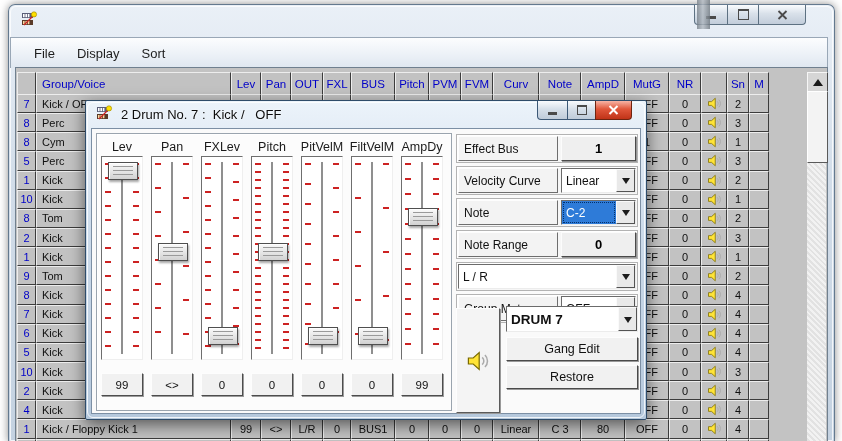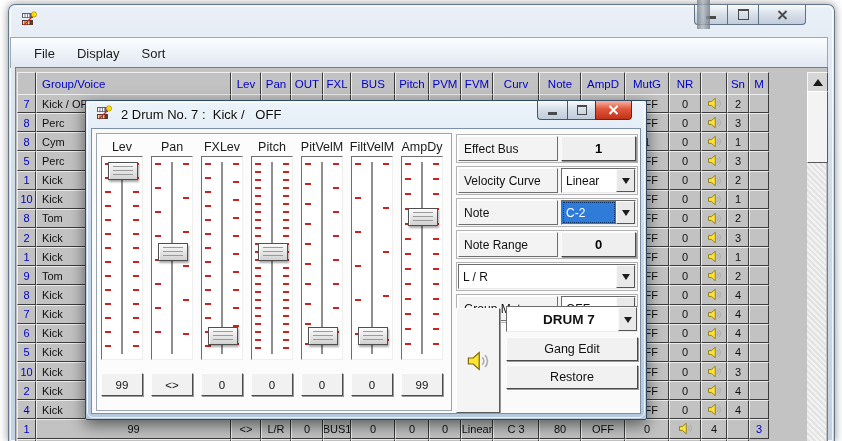--- a/index.html
+++ b/index.html
@@ -113,21 +113,21 @@
   .carrow{width:17px;background:#e9e9e9;border:1px solid;
     border-color:#fafafa #545454 #545454 #fafafa;display:flex;align-items:center;justify-content:center;}
   .tri-dn{width:0;height:0;border:4px solid transparent;border-top:6px solid #1c1c1c;margin-top:5px;}
 
   
   .bottomgrp{position:absolute;left:364px;top:177px;width:182px;height:106px;}
   .spk-btn{position:absolute;left:0;top:2px;width:42px;height:103px;background:#f4f4f4;
     border:1px solid;border-color:#fdfdfd #5a5a5a #5a5a5a #fdfdfd;box-shadow:1px 1px 0 #999;
     display:flex;align-items:center;justify-content:center;}
   .stack{position:absolute;left:50px;right:0;top:0;}
-  .drumcombo{height:24px;margin-bottom:5px;padding-left:32px;}
+  .drumcombo{height:24px;margin-bottom:5px;}
   .drumcombo .cval{font-weight:bold;font-size:13.5px;}
   .pbtn{height:22px;margin-bottom:4px;background:#f1f1f1;border:1px solid;
     border-color:#fdfdfd #4a4a4a #4a4a4a #fdfdfd;box-shadow:1px 1px 0 #999;
     display:flex;align-items:center;justify-content:center;font-size:12.5px;color:#111;}
   .pbtn.default{height:24px;border:2px solid #141414;font-weight:bold;font-size:13px;}
 </style>
 </head>
 <body>
 
 <div class="artifact"></div>
@@ -574,20 +574,21 @@
         <div class="td">0</div>
         <div class="td">
           <svg width="15" height="13" viewBox="0 0 20 16">
             <polygon points="2,5.5 6,5.5 11,1 11,15 6,10.5 2,10.5" fill="#ffe437" stroke="#7a6a00" stroke-width="1"></polygon>
             <path d="M13.5,5 a4,4 0 0 1 0,6 M15.8,3 a7,7 0 0 1 0,10" fill="none" stroke="#aaa" stroke-width="1.3"></path>
           </svg>
         </div>
         <div class="td">4</div>
         <div class="td"></div>
         <div class="td num">1</div>
+        <div class="td voice">Kick / Floppy Kick 1</div>
         <div class="td">99</div>
         <div class="td">&lt;&gt;</div>
         <div class="td">L/R</div>
         <div class="td">0</div>
         <div class="td">BUS1</div>
         <div class="td">0</div>
         <div class="td">0</div>
         <div class="td">0</div>
         <div class="td">Linear</div>
         <div class="td">C 3</div>

